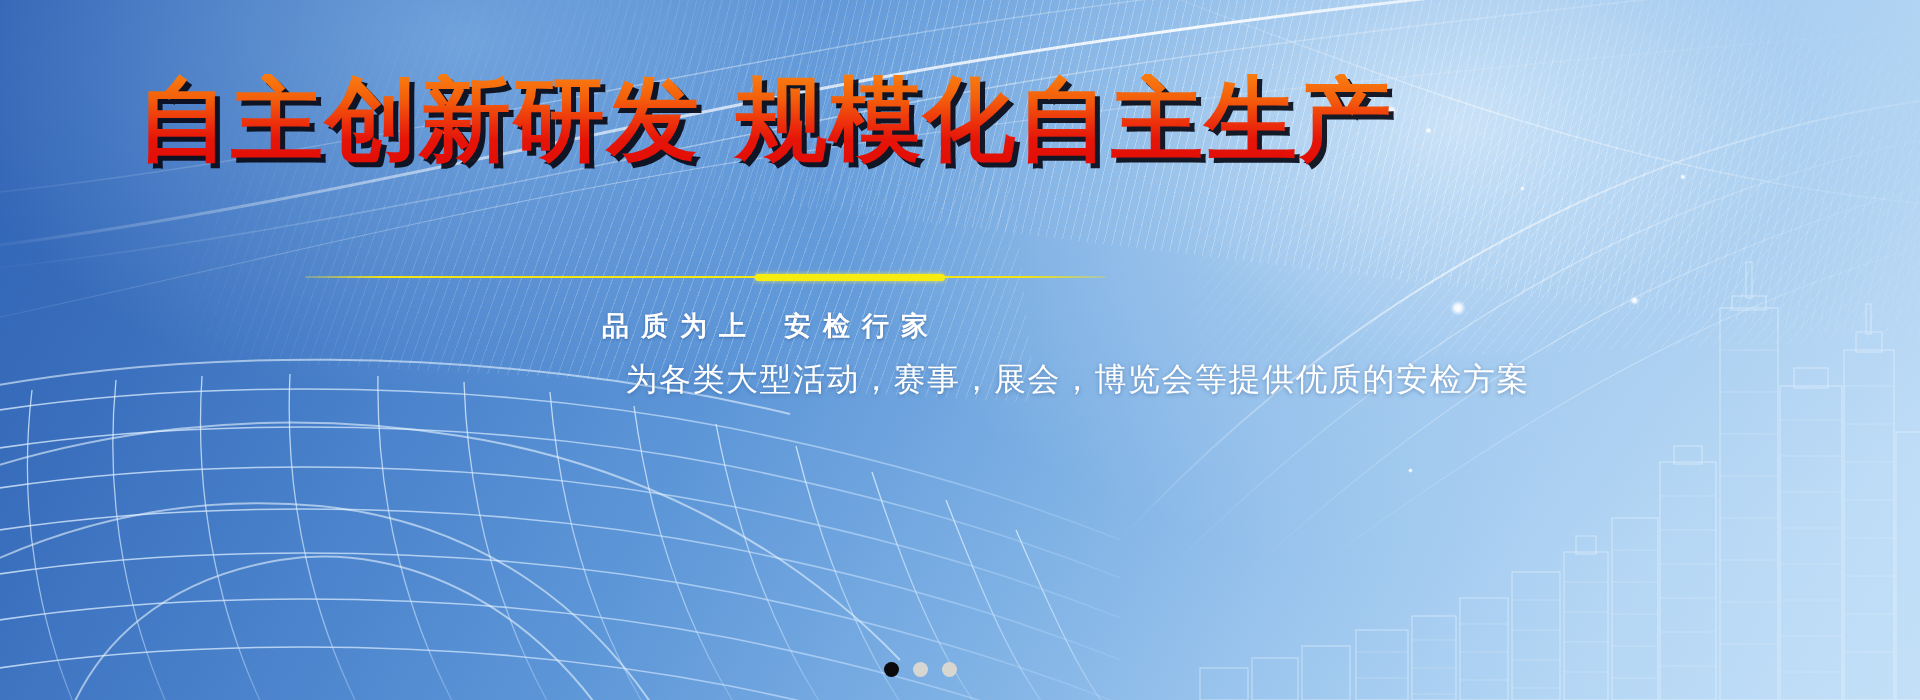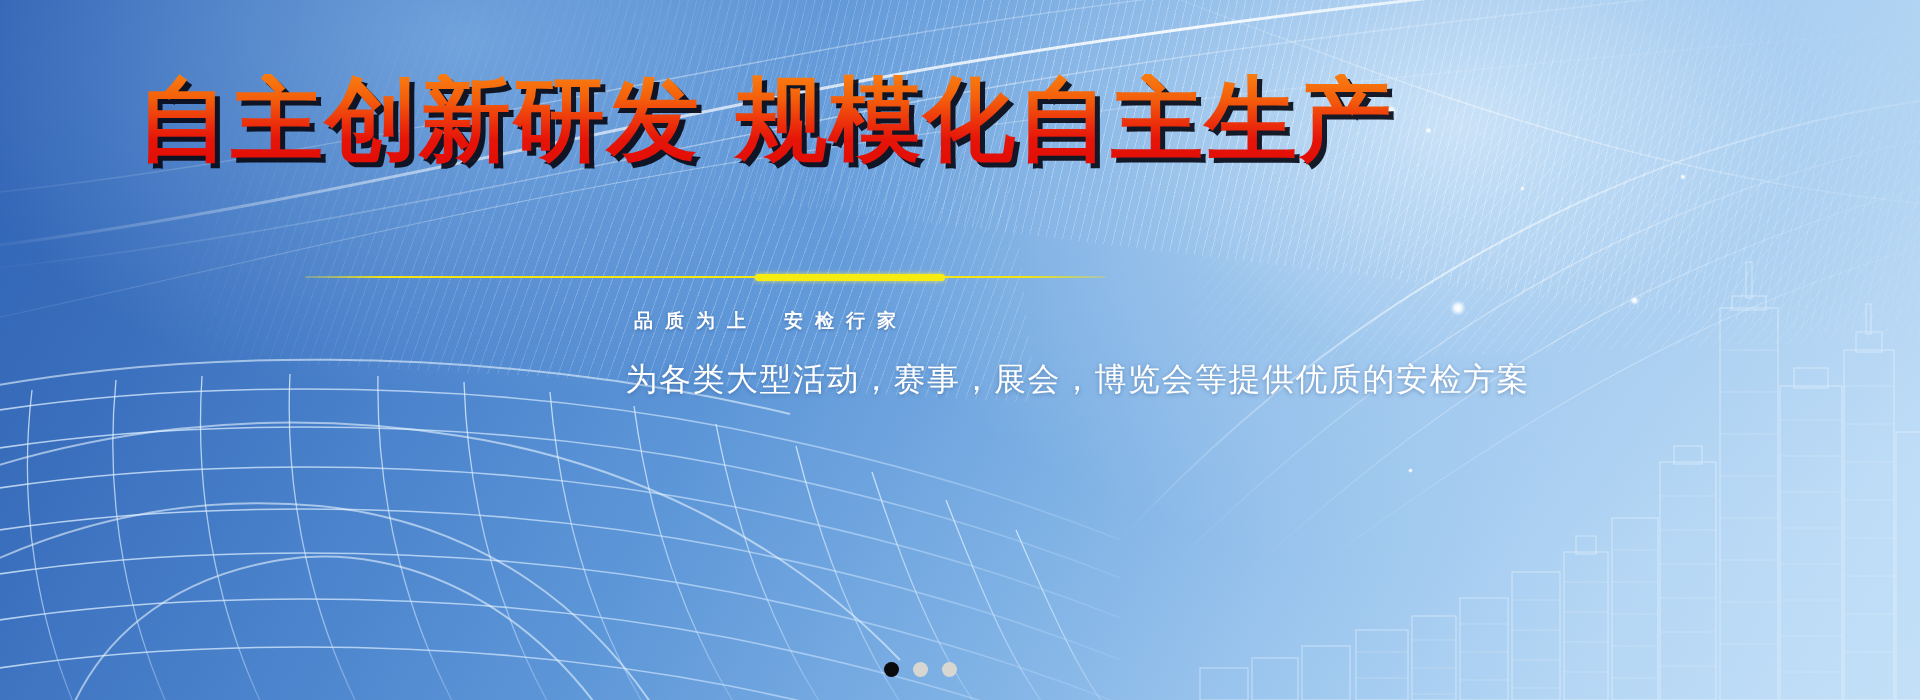--- a/index.html
+++ b/index.html
@@ -116,21 +116,21 @@
     position:absolute; left:450px; top:0; width:190px; height:7px;
     border-radius:4px;
     background:#f7ec10;
     box-shadow:0 0 5px rgba(250,240,90,.8);
   }
 
   .tagline{
     position:absolute; top:308px; left:0; width:1530px;
     text-align:center;
     color:#ffffff;
-    font-size:19px;
+    font-size:27px;
     font-weight:bold;
     letter-spacing:12px;
     text-indent:12px;
     text-shadow:0 1px 3px rgba(25,60,110,.45);
   }
   .tagline .gap{ display:inline-block; width:26px; }
 
   .subtitle{
     position:absolute; top:358px; left:0; width:1530px;
     text-align:right;

